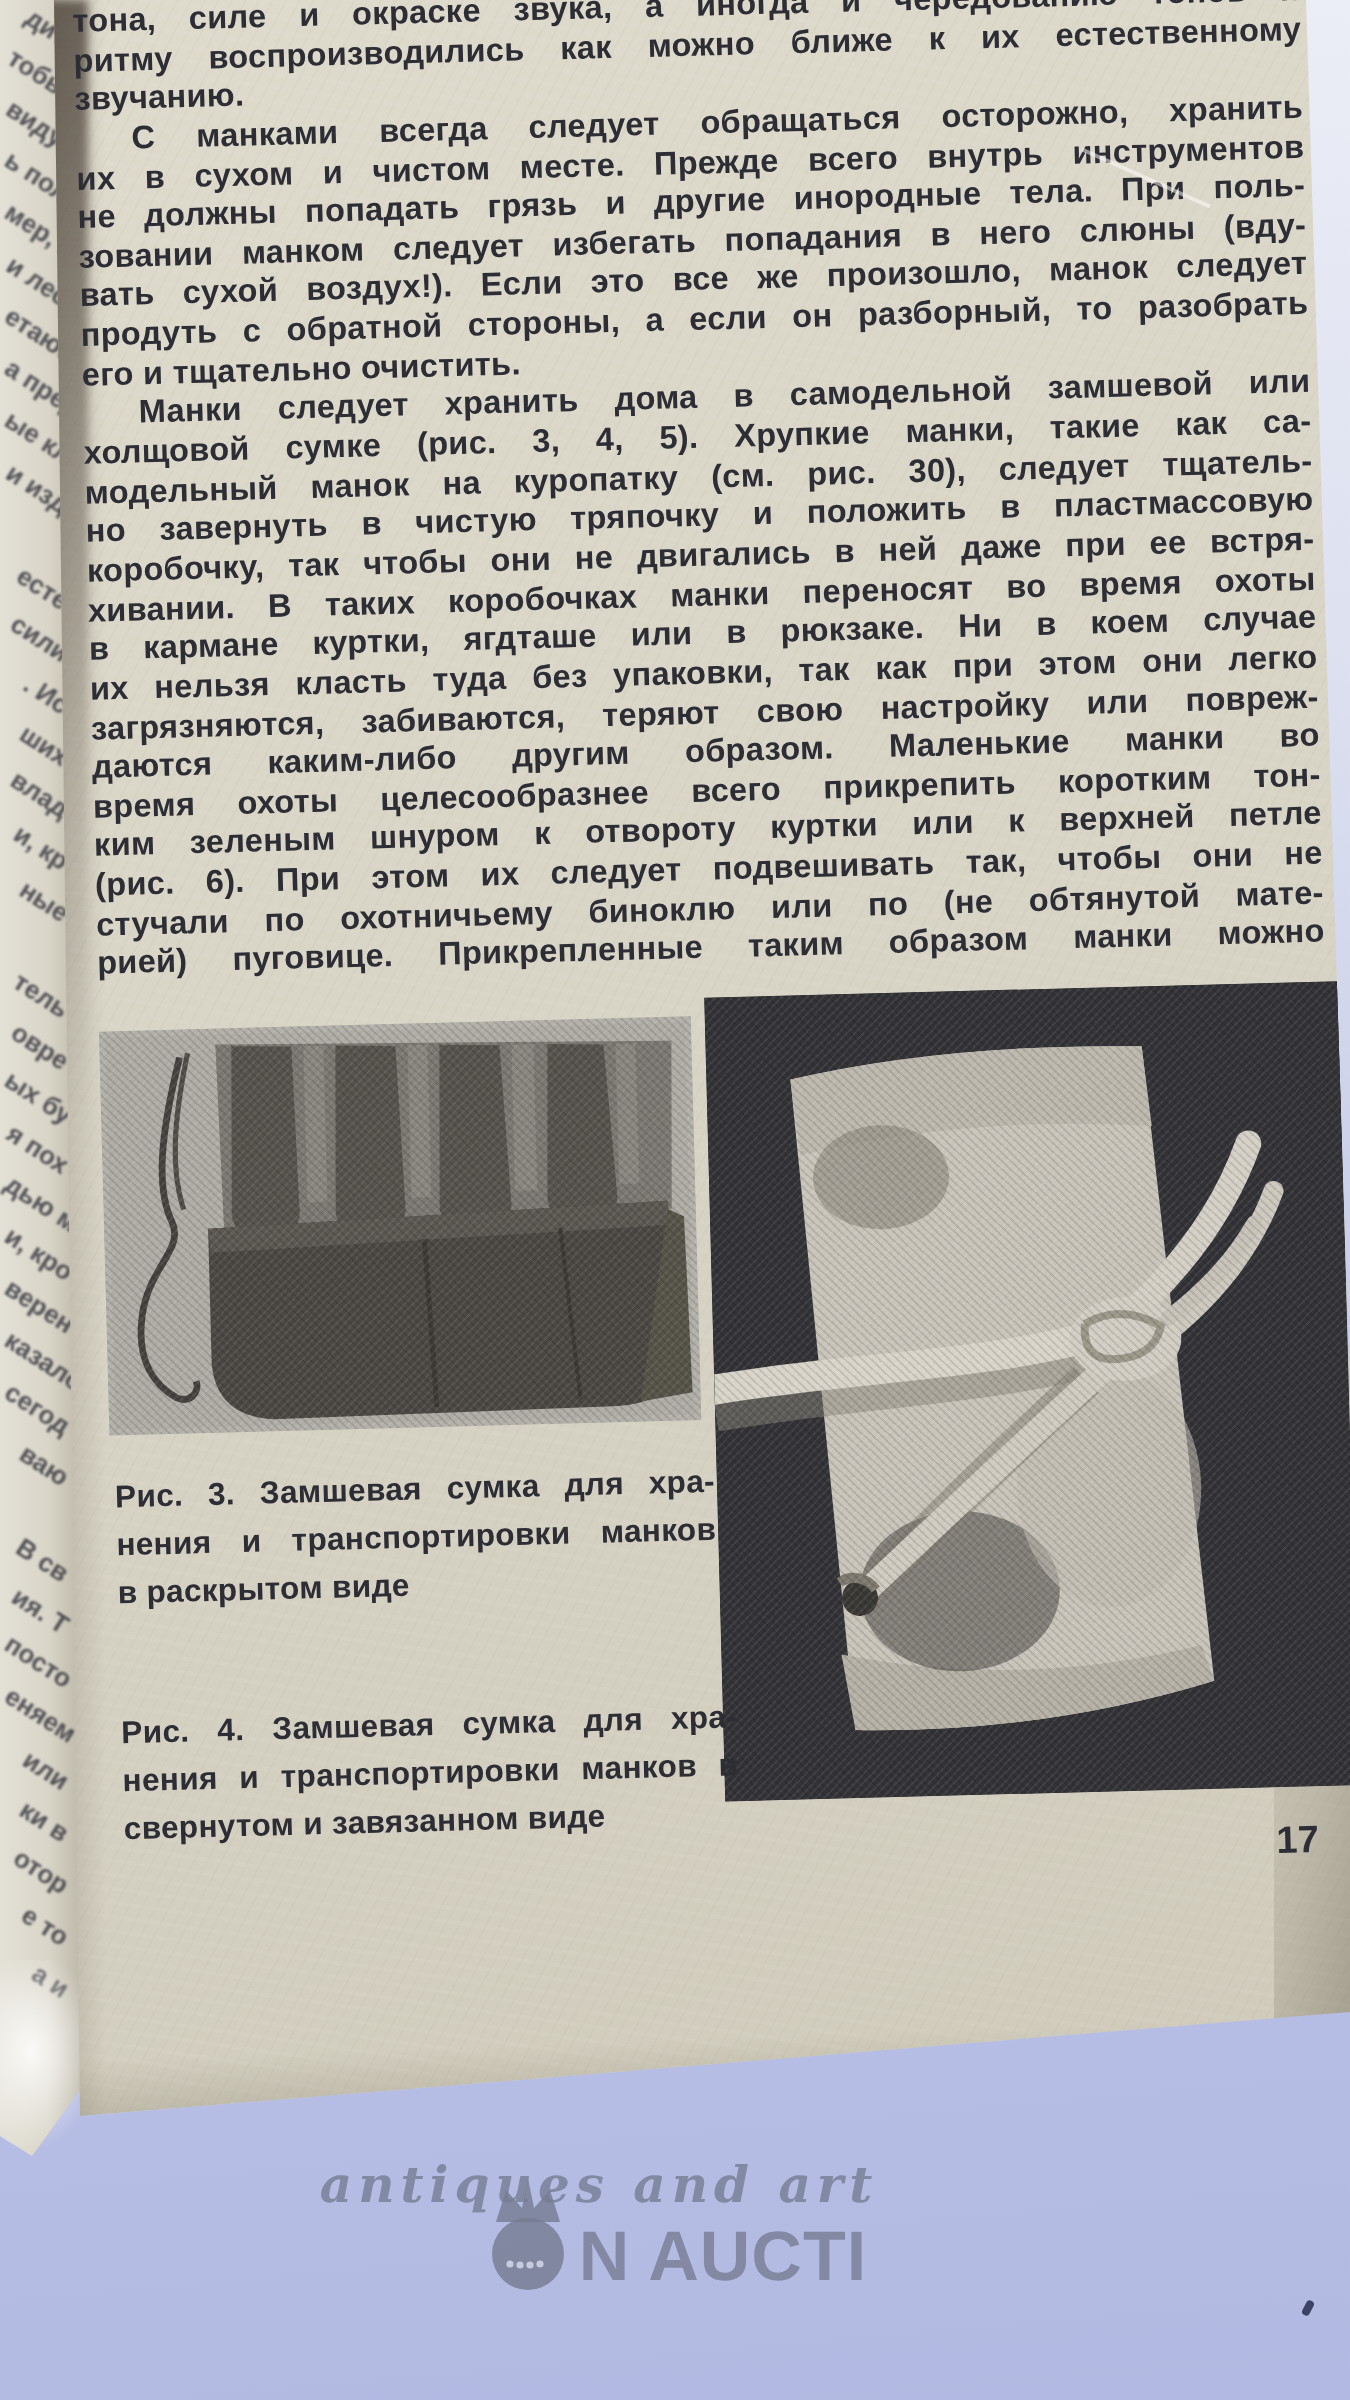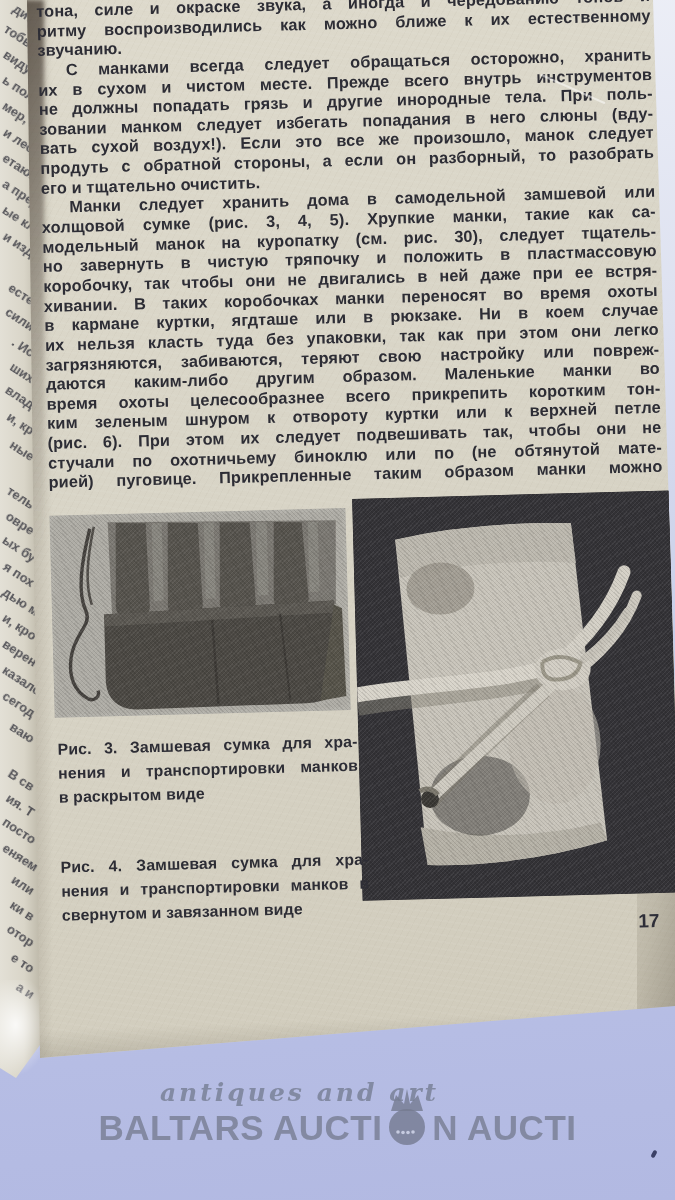--- a/index.html
+++ b/index.html
@@ -227,21 +227,20 @@
           <div class="tline nojust">свернутом и завязанном виде</div>
         </div>
 
       <div id="page-number">17</div>
     </div>
   </div>
 
   <div id="watermark">
     <div id="wm-tagline">antiques and art</div>
     <div id="wm-brand">
-      <span>BALTARS AUCTI</span>
       <span id="wm-crown">
         <svg width="46" height="60" viewBox="0 0 46 60">
           <g fill="rgba(116,123,144,.80)">
             <path d="M7,24 L12,8 L20,17 L23,2 L26,17 L34,8 L39,24 Z"></path>
             <circle cx="23" cy="40" r="18"></circle>
           </g>
           <g fill="#c6cbe0">
             <circle cx="14" cy="45" r="1.8"></circle>
             <circle cx="19" cy="45.5" r="1.8"></circle>
             <circle cx="24" cy="45.5" r="1.8"></circle>

